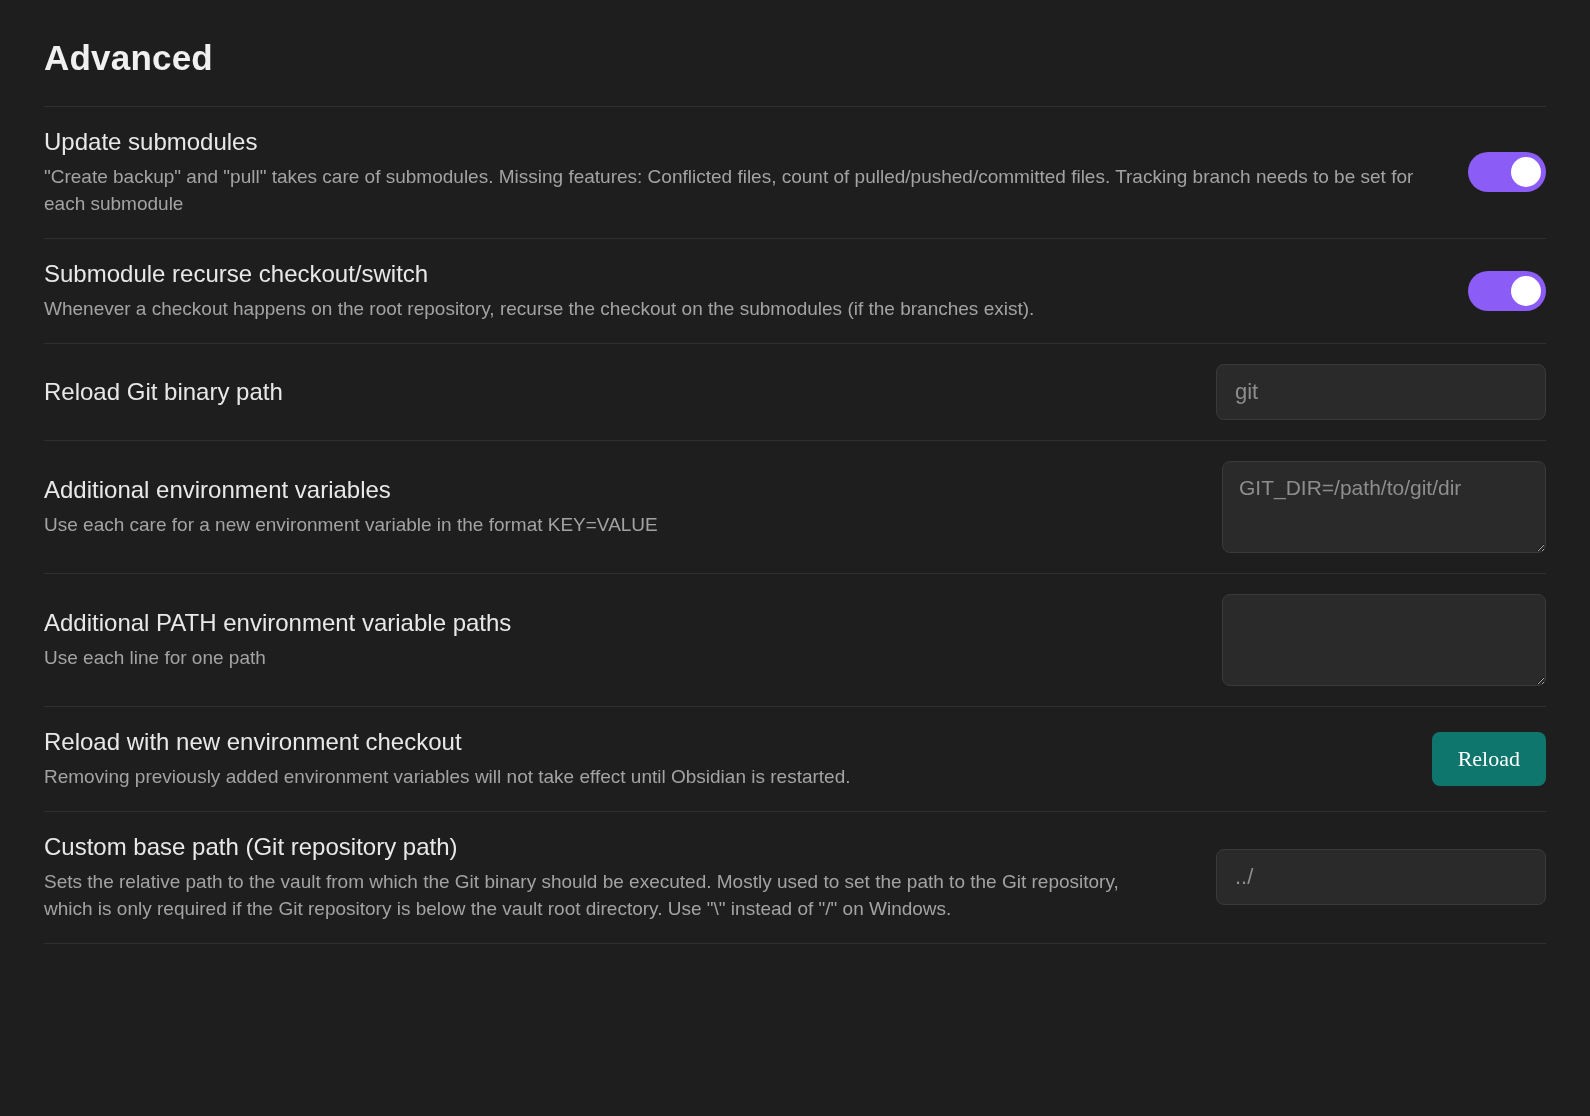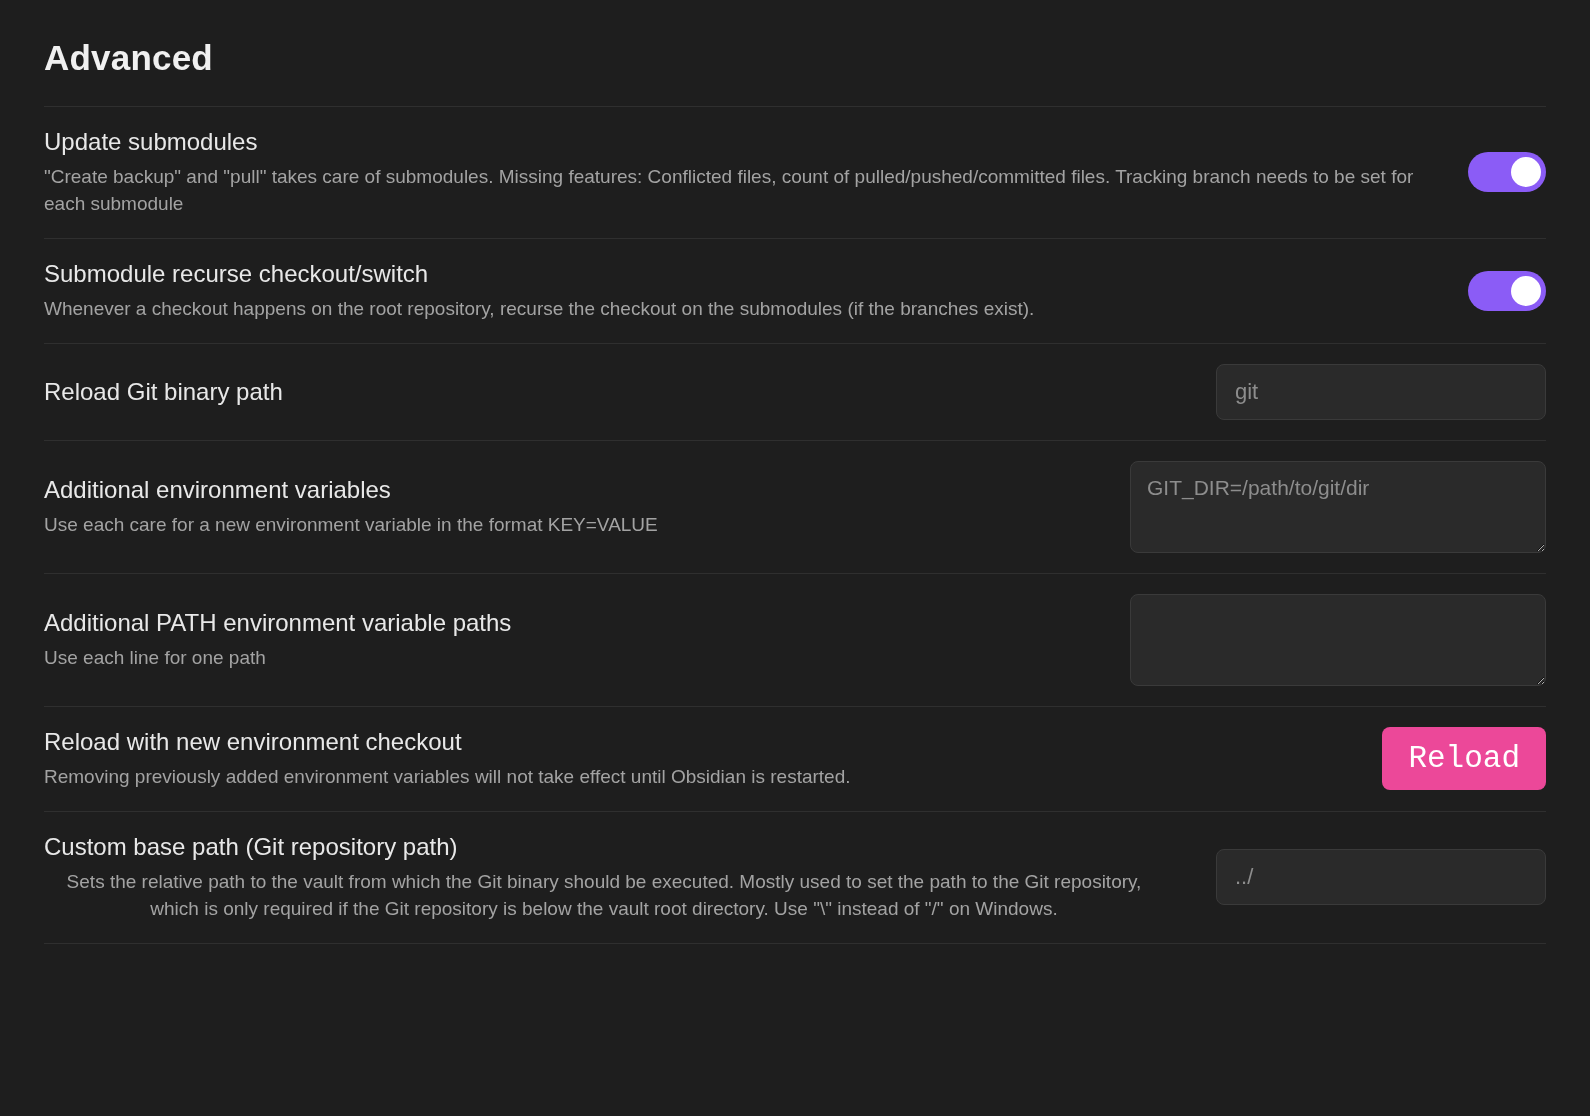--- a/index.html
+++ b/index.html
@@ -87,47 +87,47 @@
     border-radius: 8px;
     color: #e8e8e8;
     font-family: "Liberation Sans", sans-serif;
     font-size: 22px;
     padding: 0 18px;
     outline: none;
   }
   .text-input::placeholder { color: #8d8d8d; }
 
   .text-area {
-    width: 416px;
+    width: 324px;
     height: 92px;
     background: #2a2a2a;
     border: 1px solid #3a3a3a;
     border-radius: 8px;
     color: #e8e8e8;
     font-family: "Liberation Sans", sans-serif;
     font-size: 21px;
     padding: 12px 16px;
     outline: none;
     resize: vertical;
     line-height: 1.3;
   }
   .text-area::placeholder { color: #8d8d8d; }
 
   .btn {
-    background: #ec4899;
+    background: #0f766e;
     color: #ffffff;
-    font-family: Liberation Mono, monospace;
-    font-size: 31px;
+    font-family: Liberation Serif, serif;
+    font-size: 22px;
     border: none;
     border-radius: 8px;
     padding: 14px 26px;
     cursor: pointer;
   }
 
-  .row-tall .setting-desc { max-width: 1120px; text-align: center; }
+  .row-tall .setting-desc { max-width: 1120px; }
   .bottom-rule {
     border-top: 1px solid #2f2f2f;
     margin-top: 0;
   }
 </style>
 </head>
 <body>
 
 <div class="page">
 

